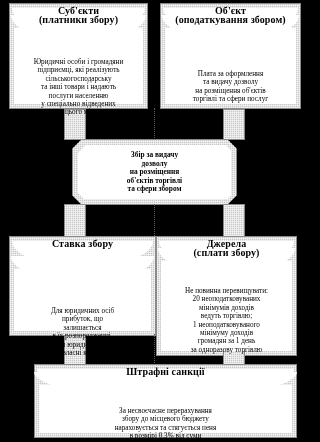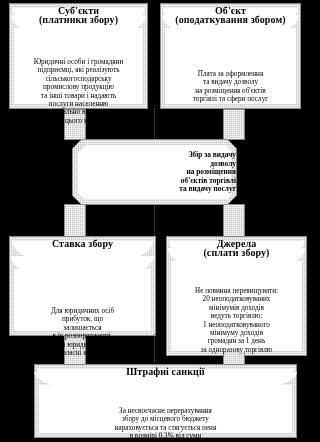--- a/index.html
+++ b/index.html
@@ -78,21 +78,21 @@
   #box-object{left:160px;top:3px;   width:141px;height:106px;}
   #box-object .panel{top:24px;}
   #box-object .arc{top:4px;}
   #box-object .body{padding-top:42px;}
 
   #box-rate{left:9px;   top:236px; width:147px;height:100px;}
   #box-rate .panel{top:32px;}
   #box-rate .arc{top:4px;}
   #box-rate .body{padding-top:38px;}
 
-  #box-sources{left:166px;top:236px;width:141px;height:120px;}
+  #box-sources{left:156px;top:236px;width:141px;height:120px;}
   #box-sources .panel{top:24px;}
   #box-sources .arc{top:4px;}
   #box-sources .body{padding-top:26px;}
 
   #box-penalty{left:34px; top:364px; width:263px;height:74px;}
   #box-penalty .panel{top:20px;}
   #box-penalty .arc{top:4px;}
   #box-penalty .body{padding-top:22px;}
 
   
@@ -107,21 +107,21 @@
       repeating-linear-gradient(90deg,rgba(255,255,255,.55) 0 1px,transparent 1px 2px);
     clip-path:polygon(10px 0,155px 0,165px 10px,165px 56px,155px 66px,10px 66px,0 56px,0 10px);
   }
   #node-center .inner{
     position:absolute;left:5px;top:5px;right:5px;bottom:5px;
     background:#fff;
     clip-path:polygon(8px 0,148px 0,155px 8px,155px 48px,148px 56px,8px 56px,0 48px,0 8px);
   }
   #node-center .ctext{
     position:relative;z-index:5;
-    text-align:right;
+    text-align:center;
     font-size:7.4px;line-height:8.6px;
     font-weight:bold;
     padding-top:11px;
   }
 
   
   .stem{
     position:absolute;
     background:#c8c8c8;
     border:1px solid #8a8a8a;
@@ -154,21 +154,20 @@
     <div class="arc"></div>
     <div class="hdr">
       <div>Суб'єкти</div>
       <div>(платники збору)</div>
     </div>
     <div class="panel">
       <div class="body">
         <div>Юридичні особи  і громадяни</div>
         <div>підприємці, які реалізують</div>
         <div>сільськогосподарську</div>
-        <div>промислову продукцію</div>
         <div>та інші товари і надають</div>
         <div>послуги населенню</div>
         <div>у спеціально відведених</div>
         <div>для цього місцях</div>
       </div>
     </div>
   </div>
 
   <div class="box" id="box-object">
     <div class="arc"></div>
@@ -190,21 +189,21 @@
   <div class="stem" id="stem-top-right"></div>
   <div class="dash-v" id="dash-1"></div>
 
   <div id="node-center">
     <div class="inner"></div>
     <div class="ctext">
       <div>Збір за видачу</div>
       <div>дозволу</div>
       <div>на розміщення</div>
       <div>об'єктів торгівлі</div>
-      <div>та видачу послуг</div>
+      <div>та сфери збором</div>
     </div>
   </div>
 
   <div class="stem" id="stem-bot-left"></div>
   <div class="stem" id="stem-bot-right"></div>
   <div class="dash-v" id="dash-2"></div>
 
   <div class="box" id="box-rate">
     <div class="arc"></div>
     <div class="hdr">

